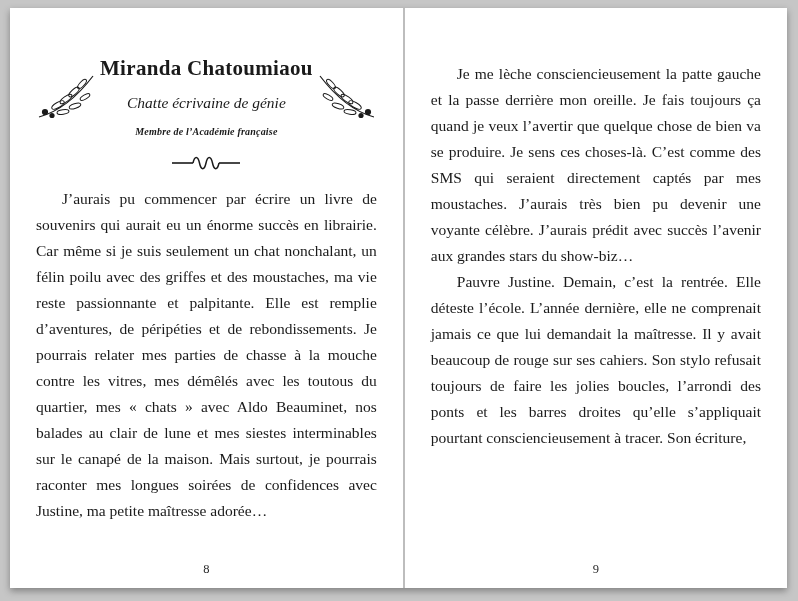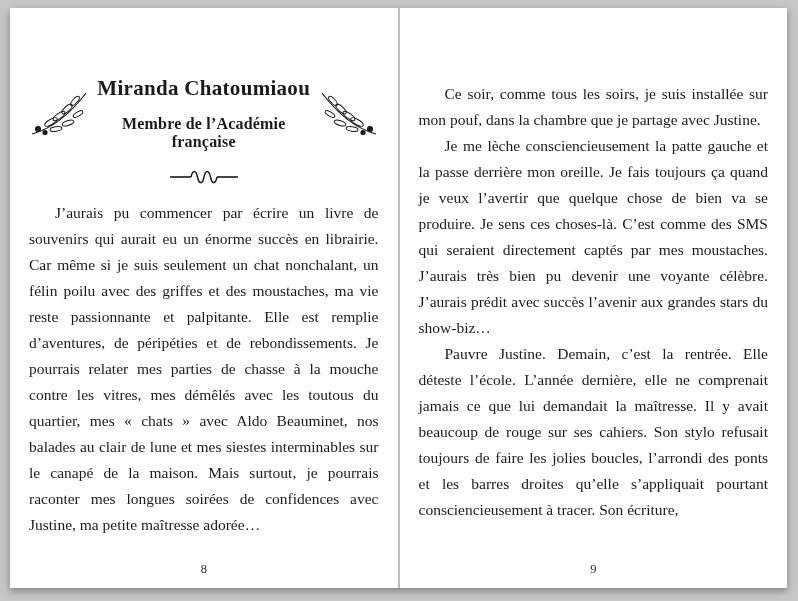--- a/index.html
+++ b/index.html
@@ -15,22 +15,21 @@
     position: absolute;
     left: 10px; top: 8px; right: 11px; bottom: 13px;
     display: flex;
     box-shadow: 0 3px 7px rgba(0,0,0,0.35);
     background: #fff;
   }
   .page {
     flex: 1 1 0;
     background: #ffffff;
     position: relative;
-    padding: 0 19px;
-    margin-top: 20px;
+    padding: 0 26px;
   }
   .gutter {
     width: 2px;
     background: #bdbdbd;
     flex: 0 0 auto;
   }
   
   .title-block { padding-top: 48px; text-align: center; }
   .title-row {
     display: flex;
@@ -47,23 +46,24 @@
     letter-spacing: 0.3px;
     white-space: nowrap;
   }
   .subtitle {
     font-style: italic;
     font-size: 15.5px;
     margin-top: 13px;
   }
   .affiliation {
     font-weight: 700;
-    font-size: 16px;
+    font-size: 10px;
     margin-top: 14px;
     letter-spacing: 0.2px;
+    font-style: italic;
   }
   .ornament { margin-top: 17px; line-height: 0; }
   
   .body-text { margin-top: 14px; }
   .body-text p {
     font-size: 15.5px;
     line-height: 26px;
     text-align: justify;
     text-indent: 26px;
     hyphens: auto;
@@ -103,20 +103,21 @@
               <ellipse cx="38" cy="22" rx="6.6" ry="2.5" transform="rotate(-42 38 22)"></ellipse>
               <ellipse cx="46" cy="14" rx="6" ry="2.3" transform="rotate(-48 46 14)"></ellipse>
               <ellipse cx="27" cy="42" rx="6" ry="2.3" transform="rotate(-8 27 42)"></ellipse>
               <ellipse cx="39" cy="36" rx="6" ry="2.3" transform="rotate(-18 39 36)"></ellipse>
               <ellipse cx="49" cy="27" rx="5.4" ry="2.1" transform="rotate(-30 49 27)"></ellipse>
             </g>
           </svg>
         </span>
         <div class="titles">
           <h1 class="book-title">Miranda Chatoumiaou</h1>
+          <div class="subtitle">Chatte écrivaine de génie</div>
           <div class="affiliation">Membre de l’Académie française</div>
         </div>
         <span class="laurel mirrored">
           <svg width="60" height="54" viewBox="0 0 60 54" aria-hidden="true">
             <g fill="none" stroke="#1a1a1a" stroke-width="1.2">
               <path d="M3 47 C 18 43, 38 31, 57 6"></path>
             </g>
             <g fill="#1a1a1a">
               <circle cx="9" cy="42" r="3.1"></circle>
               <circle cx="16" cy="45.5" r="2.6"></circle>
@@ -146,21 +147,20 @@
       <p lang="fr">J’aurais pu commencer par écrire un livre de souvenirs qui aurait eu un énorme succès en librairie. Car même si je suis seulement un chat nonchalant, un félin poilu avec des griffes et des moustaches, ma vie reste passionnante et palpitante. Elle est remplie d’aventures, de péripéties et de rebondissements. Je pourrais relater mes parties de chasse à la mouche contre les vitres, mes démêlés avec les toutous du quartier, mes « chats » avec Aldo Beauminet, nos balades au clair de lune et mes siestes interminables sur le canapé de la maison. Mais surtout, je pourrais raconter mes longues soirées de confidences avec Justine, ma petite maîtresse adorée…</p>
     </div>
 
     <div class="page-number">8</div>
   </div>
 
   <div class="gutter"></div>
 
   <div class="page">
     <div class="body-text right-body">
-      <p lang="fr">Ce soir, comme tous les soirs, je suis installée sur mon pouf, dans la chambre que je partage avec Justine.</p>
       <p lang="fr">Je me lèche consciencieusement la patte gauche et la passe derrière mon oreille. Je fais toujours ça quand je veux l’avertir que quelque chose de bien va se produire. Je sens ces choses-là. C’est comme des SMS qui seraient directement captés par mes moustaches. J’aurais très bien pu devenir une voyante célèbre. J’aurais prédit avec succès l’avenir aux grandes stars du show-biz…</p>
       <p lang="fr">Pauvre Justine. Demain, c’est la rentrée. Elle déteste l’école. L’année dernière, elle ne comprenait jamais ce que lui demandait la maîtresse. Il y avait beaucoup de rouge sur ses cahiers. Son stylo refusait toujours de faire les jolies boucles, l’arrondi des ponts et les barres droites qu’elle s’appliquait pourtant consciencieusement à tracer. Son écriture,</p>
     </div>
 
     <div class="page-number">9</div>
   </div>
 
 </div>
 
 </body></html>

